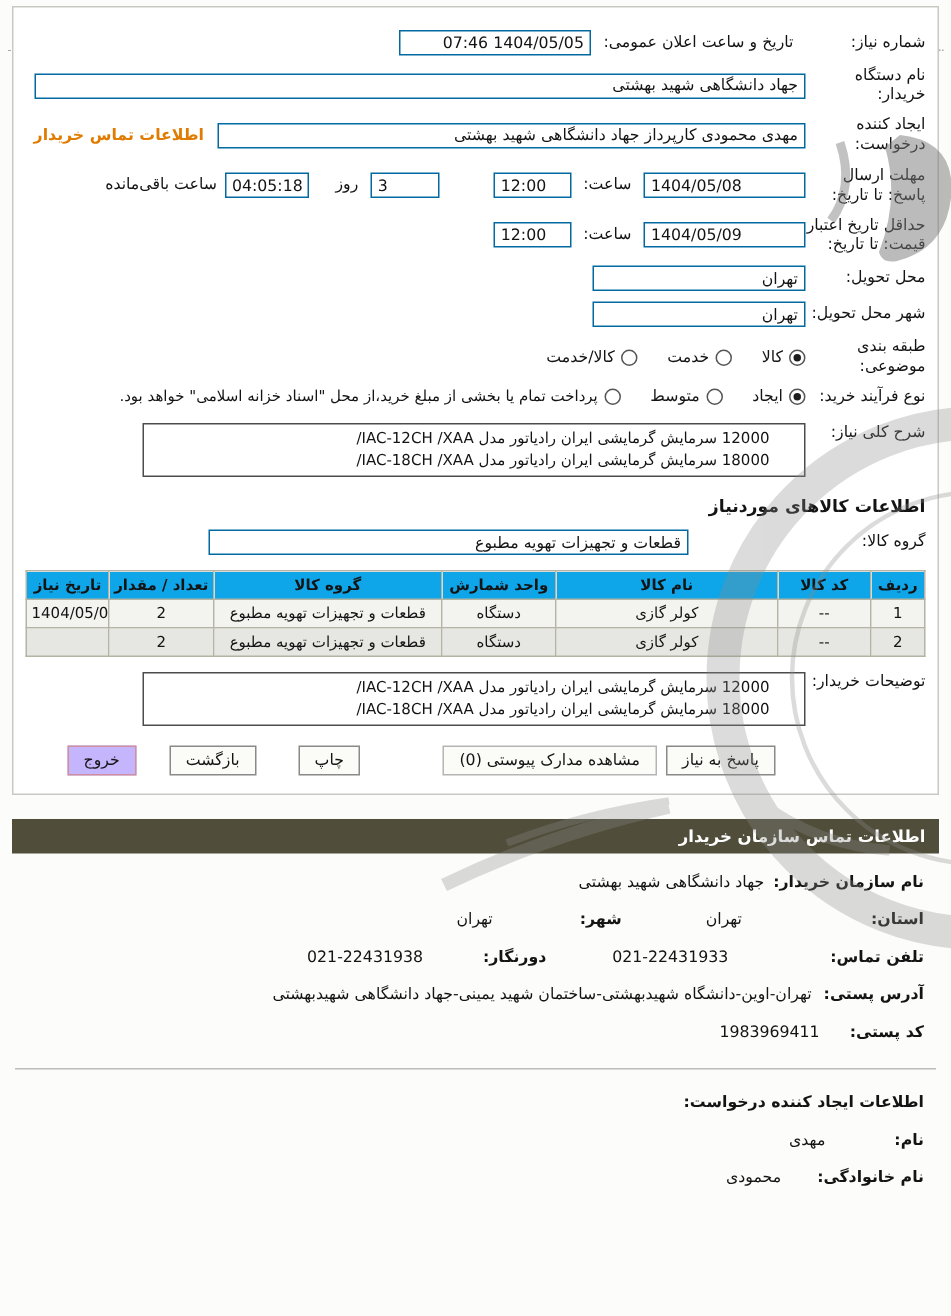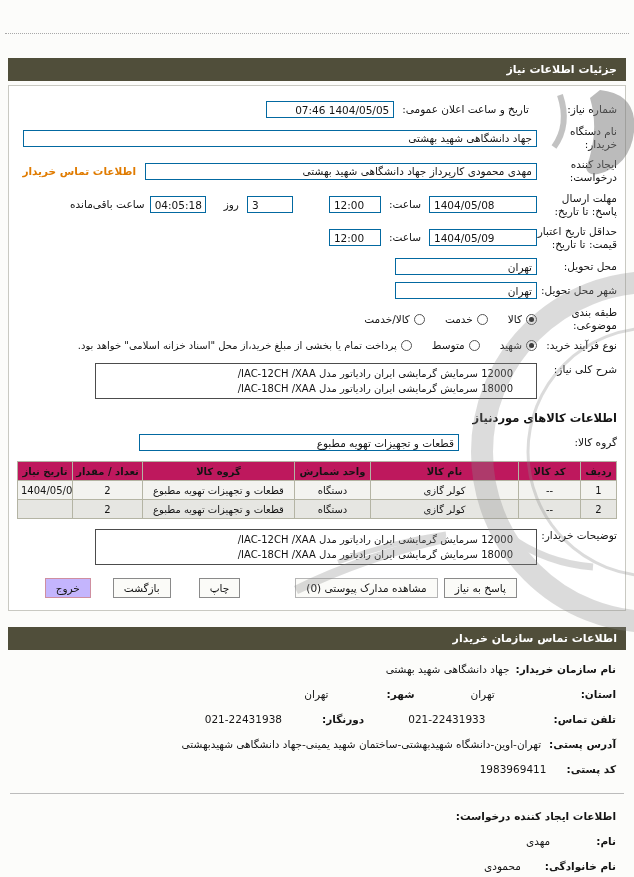--- a/index.html
+++ b/index.html
@@ -73,21 +73,21 @@
   .bigbox {
     border: 1px solid #4c4c4c; background: #fff;
     width: 442px; padding: 2px 23px;
     font-size: 10px; line-height: 1.5;
   }
 
   .sect-title { margin-top: 12px; font-size: 11.5px; font-weight: bold; }
 
   table { width: 100%; border-collapse: collapse; margin-top: 10px; table-layout: fixed; }
   th, td { border: 1px solid #b4b4a4; font-size: 10px; padding: 2px 3px; text-align: center; height: 19px; overflow: hidden; white-space: nowrap; }
-  th { background: #be185d; font-weight: bold; }
+  th { background: #0ea5e9; font-weight: bold; }
   tbody tr.r1 { background: #f3f3f0; }
   tbody tr.r2 { background: #e6e6e2; }
 
   .btnrow { display: flex; align-items: center; margin-top: 13px; padding-right: 100px; }
   .btn {
     font-family: inherit; font-size: 10.5px;
     border: 1px solid #8a8a8a; background: #fbfbf8;
     padding: 3px 10px; cursor: pointer; flex: none; color: #141414;
   }
   .btn-attach { margin-right: 6px; border-color: #b5b5b5; }
@@ -109,23 +109,20 @@
 
   .watermark { position: absolute; inset: 0; z-index: 40; pointer-events: none; }
 </style>
 </head>
 <body>
 
 <div class="page">
 
   <div class="dotted"></div>
 
-  <div class="bar bar1">
-    <span>جزئیات اطلاعات نیاز</span>
-  </div>
 
   <div class="panel">
 
     <div class="frow">
       <span class="lbl lbl-w">شماره نیاز:</span>
       <span class="lbl m-lbl">تاریخ و ساعت اعلان عمومی:</span>
       <span class="inp w128">1404/05/05 07:46</span>
     </div>
 
     <div class="frow">
@@ -173,21 +170,21 @@
       <span class="lbl opt-lbl">کالا</span>
       <span class="radio"></span>
       <span class="lbl opt-lbl">خدمت</span>
       <span class="radio"></span>
       <span class="lbl opt-lbl">کالا/خدمت</span>
     </div>
 
     <div class="frow">
       <span class="lbl lbl-w">نوع فرآیند خرید:</span>
       <span class="radio on"></span>
-      <span class="lbl opt-lbl">شهید</span>
+      <span class="lbl opt-lbl">ایجاد</span>
       <span class="radio"></span>
       <span class="lbl opt-lbl">متوسط</span>
       <span class="radio"></span>
       <span class="lbl" style="font-size:10px;">پرداخت تمام یا بخشی از مبلغ خرید،از محل "اسناد خزانه اسلامی" خواهد بود.</span>
     </div>
 
     <div class="frow top" style="margin-top:11px;">
       <span class="lbl lbl-w b">شرح کلی نیاز:</span>
       <div class="bigbox">
         <div>12000 سرمایش گرمایشی ایران رادیاتور مدل IAC-12CH /XAA/</div>

